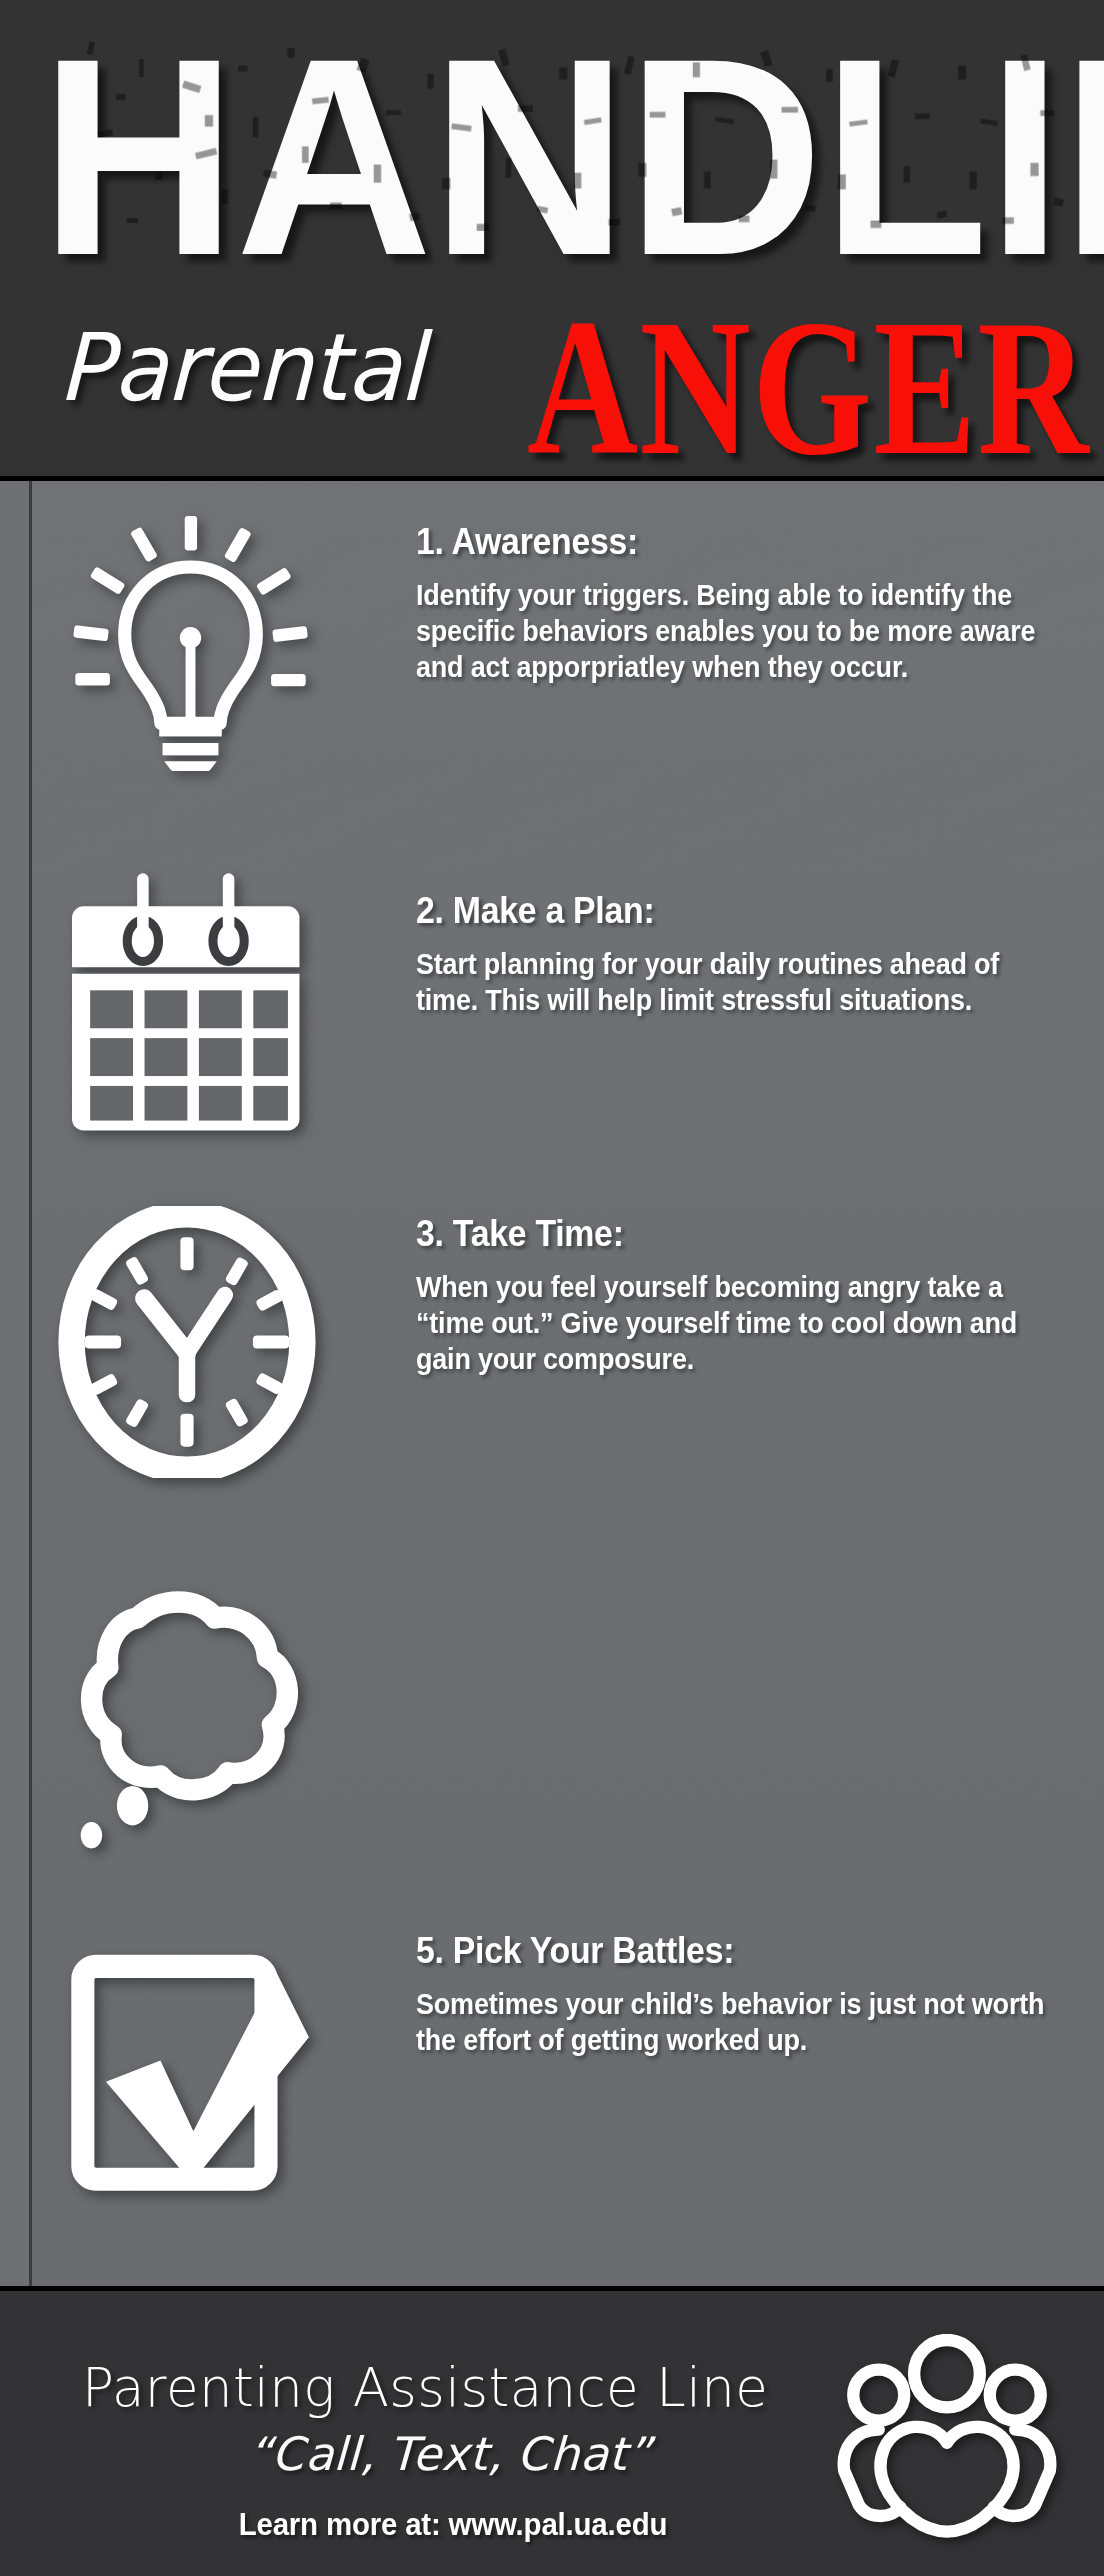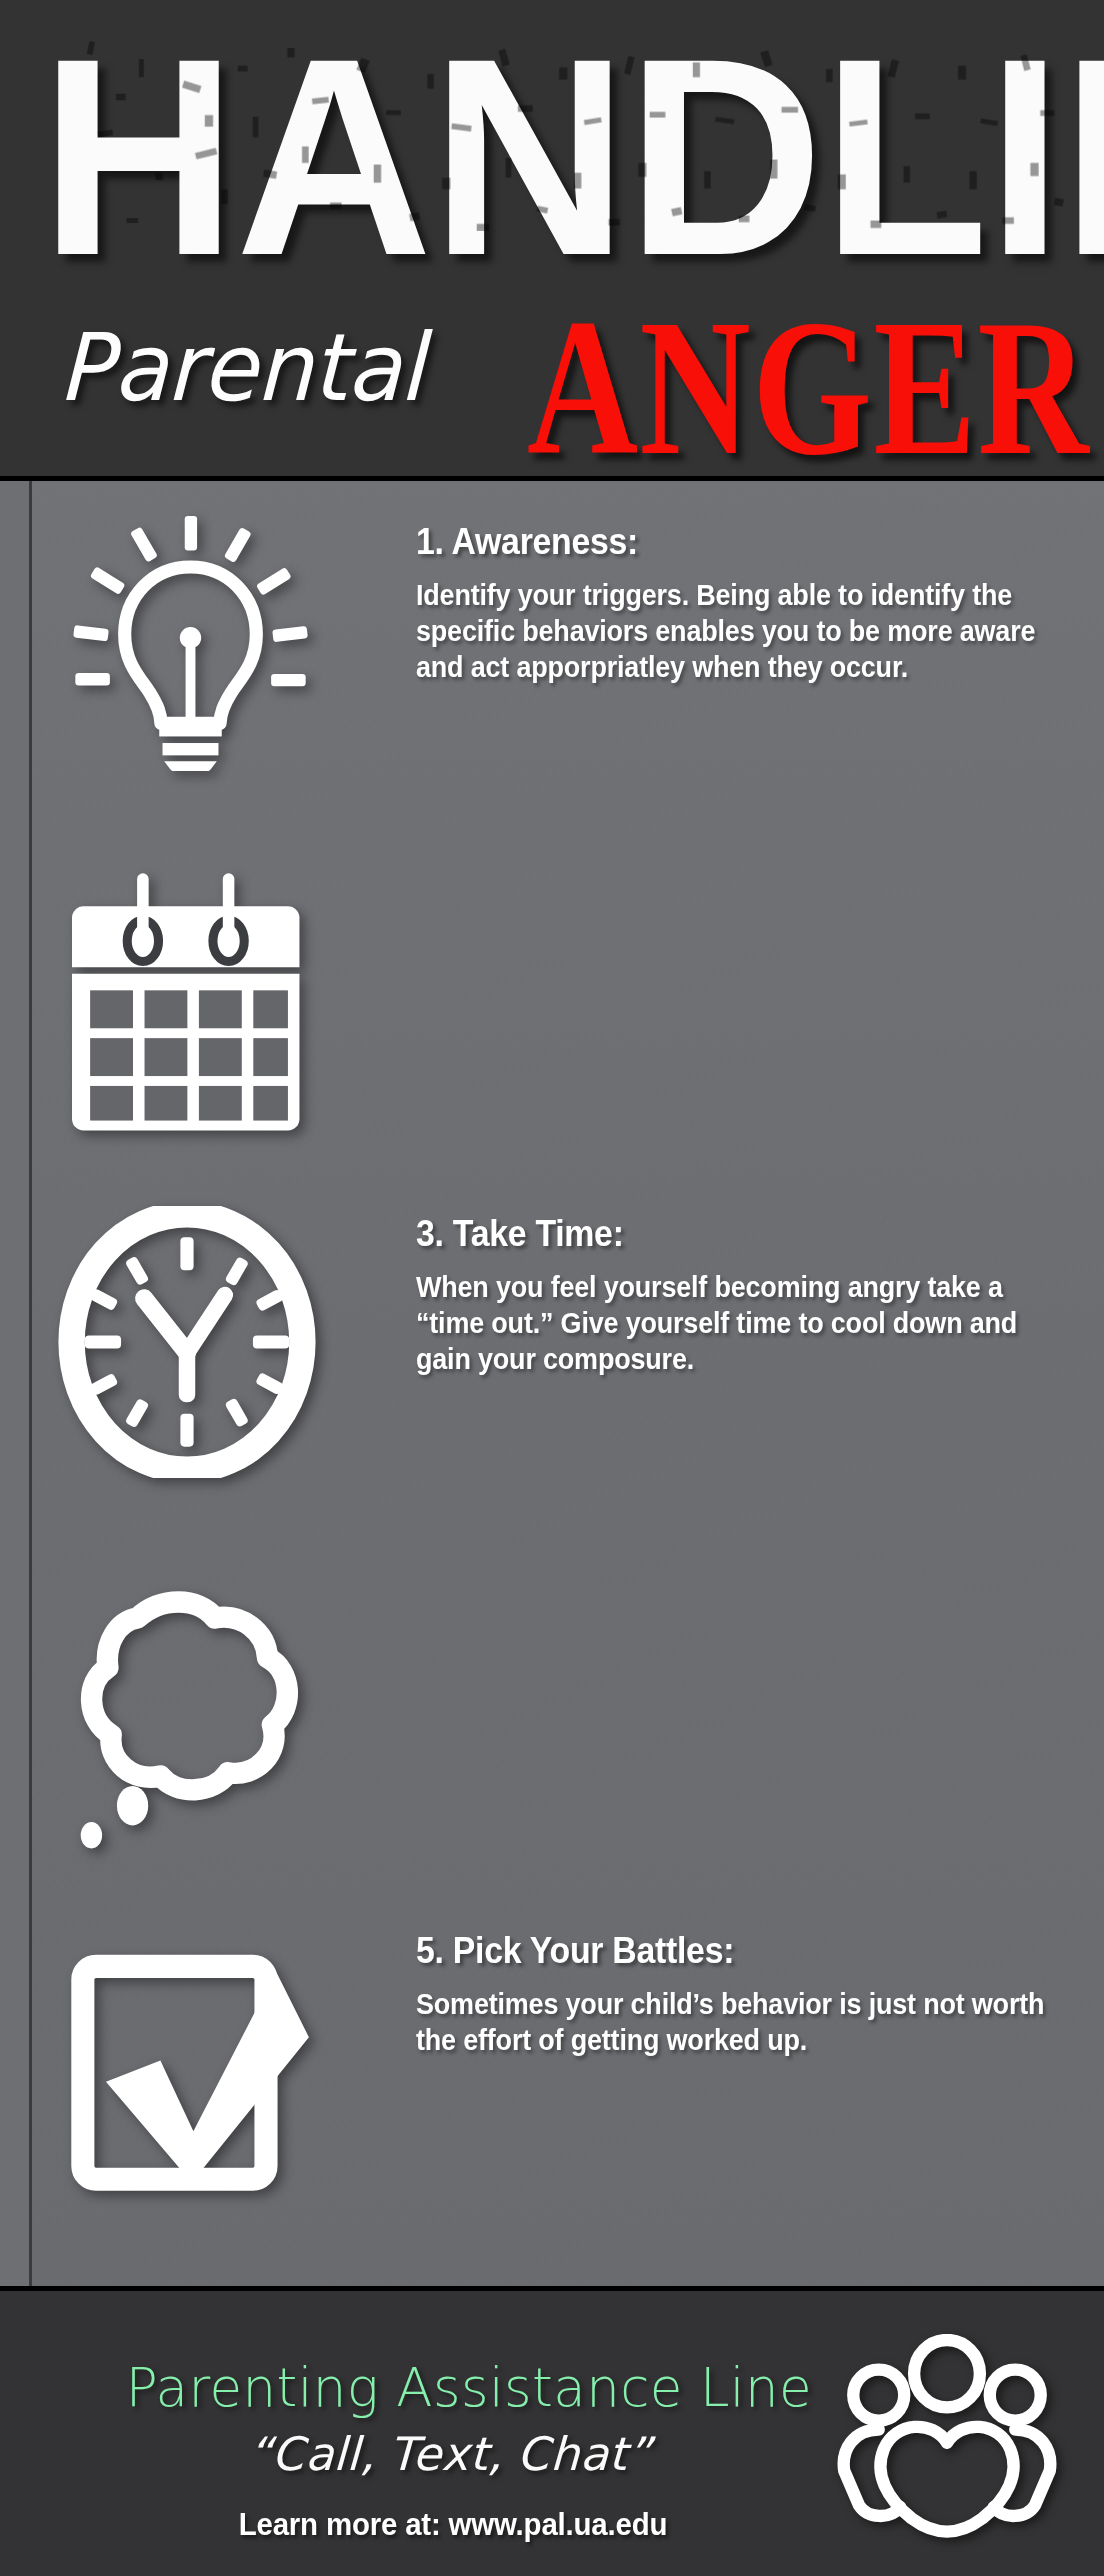--- a/index.html
+++ b/index.html
@@ -170,25 +170,25 @@
     position: relative;
     width: 1104px;
     height: 295px;
     background: #333335;
     border-top: 5px solid #000000;
     box-sizing: border-box;
     overflow: hidden;
   }
   .footer-line1 {
     position: absolute;
-    left: 70px;
+    left: 82px;
     top: 68px;
     width: 742px;
-    text-align: right;
-    color: #86efac;
+    text-align: left;
+    color: #ffffff;
     font-family: "DejaVu Sans", sans-serif;
     font-weight: 300;
     font-size: 53px;
     line-height: 58px;
     letter-spacing: 0.4px;
     white-space: nowrap;
     text-shadow: 3.3px 3.3px 5px rgba(0,0,0,0.55);
   }
   .footer-line2 {
     position: absolute;
@@ -376,20 +376,24 @@
             <rect x="88" y="204" width="52" height="46"></rect>
             <rect x="154" y="204" width="52" height="46"></rect>
             <rect x="220" y="204" width="42" height="46"></rect>
             <rect x="22" y="262" width="52" height="42"></rect>
             <rect x="88" y="262" width="52" height="42"></rect>
             <rect x="154" y="262" width="52" height="42"></rect>
             <rect x="220" y="262" width="42" height="42"></rect>
           </g>
         </svg>
       </div>
+      <div class="step-text" style="top:20px;">
+        <div class="step-heading">2. Make a Plan:</div>
+        <div class="step-body" style="width:635px;">Start planning for your daily routines ahead of time. This will help limit stressful situations.</div>
+      </div>
     </div>
 
     <div class="step" style="top:717px; height:330px;">
       <div class="step-icon">
         <svg class="icon-svg" width="264" height="272" viewBox="0 0 320 330" style="margin-left:23px; margin-top:8.2px;">
 
           <ellipse cx="160" cy="165" rx="140" ry="155" fill="none" stroke="#ffffff" stroke-width="32"></ellipse>
 
           <g fill="#ffffff">
             <rect x="152" y="38" width="16" height="40" rx="5"></rect>

